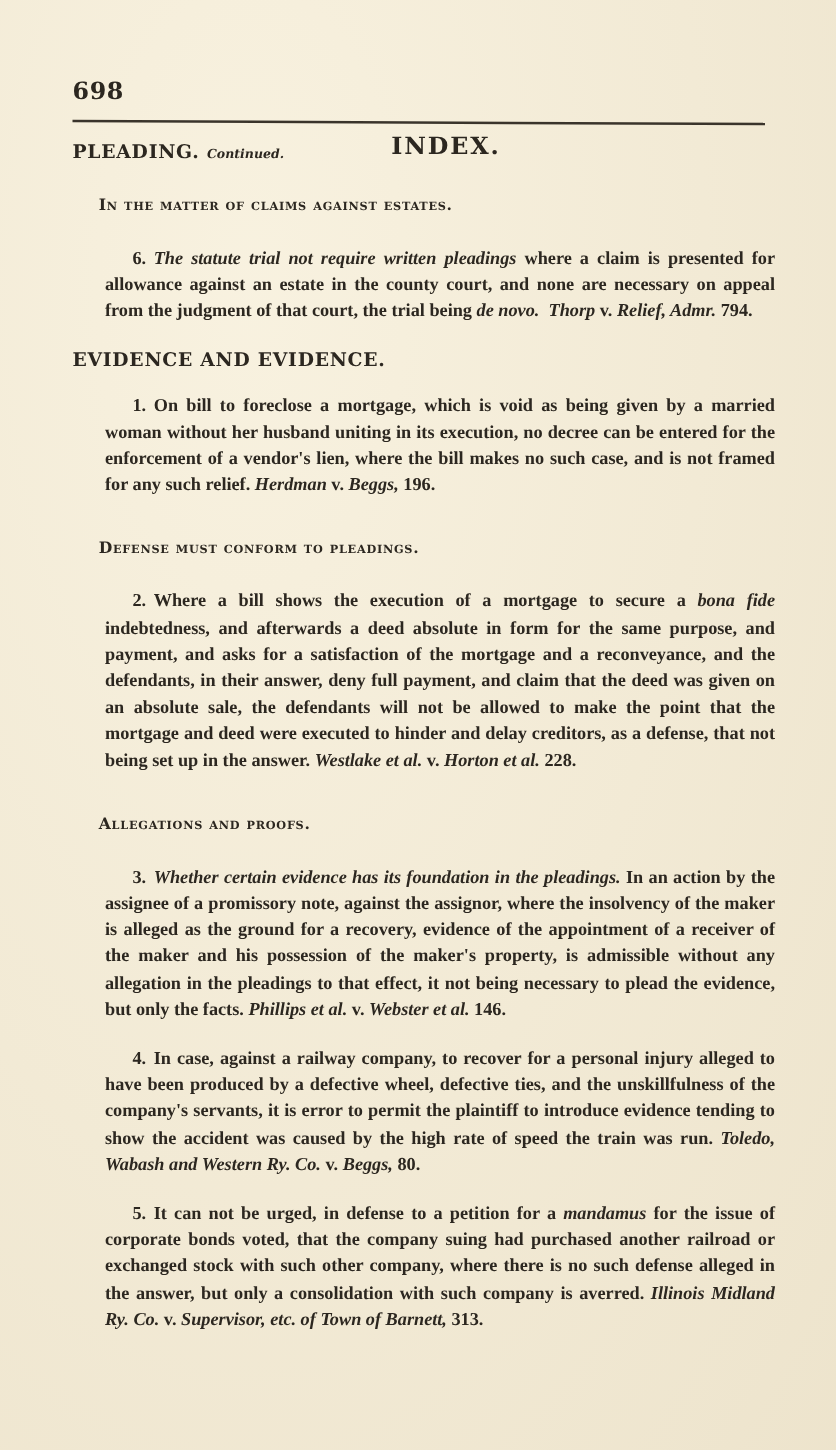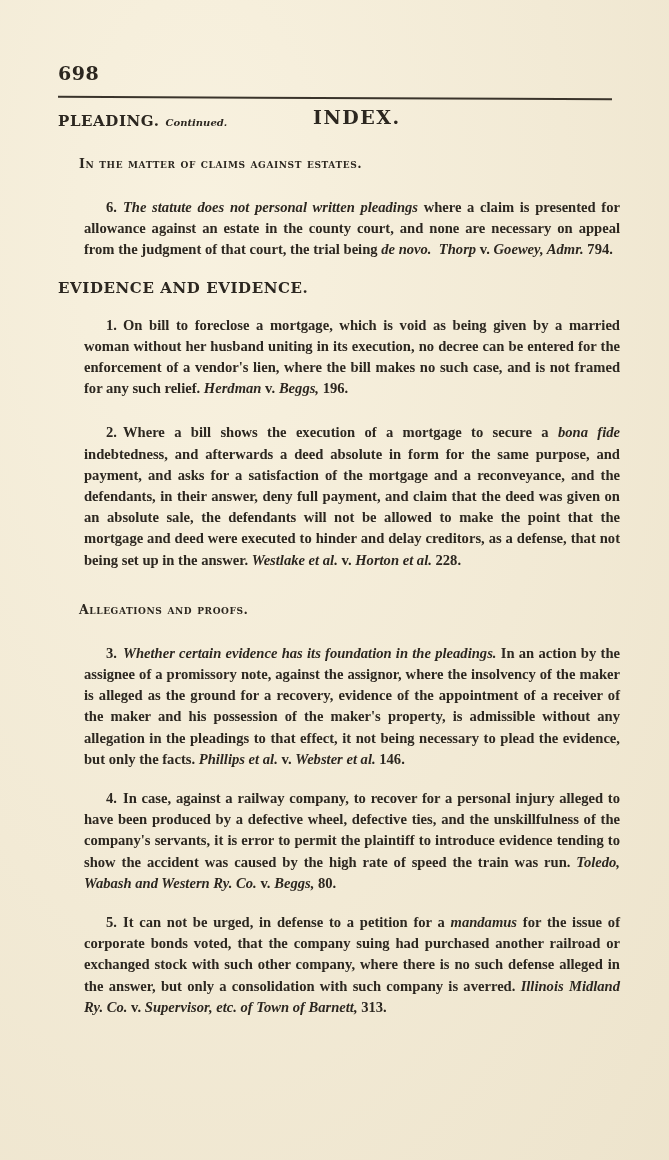--- a/index.html
+++ b/index.html
@@ -36,31 +36,32 @@
     <span class="running-title">INDEX.</span>
   </div>
   <div class="rule"></div>
 
   <div class="content">
 
     <p class="heading-main"><span>PLEADING.</span><span class="cont">Continued.</span></p>
     <div class="gap-s"></div>
     <p class="subhead">In the matter of claims against estates.</p>
     <div class="gap-s"></div>
-    <p class="para"><span class="num">6.</span><i>The statute does not personal written pleadings</i><span> where a claim is presented for allowance against an estate in the county court, and none are necessary on appeal from the judgment of that court, the trial being </span><i>de novo.</i>&nbsp;&nbsp;<i>Thorp</i><span> v. </span><i>Goewey, Admr.</i><span> 794.</span></p>
+    <p class="para"><span class="num">6.</span><i>The statute trial not require written pleadings</i><span> where a claim is presented for allowance against an estate in the county court, and none are necessary on appeal from the judgment of that court, the trial being </span><i>de novo.</i>&nbsp;&nbsp;<i>Thorp</i><span> v. </span><i>Relief, Admr.</i><span> 794.</span></p>
 
     <div class="gap-l"></div>
 
     <p class="heading-main">EVIDENCE AND EVIDENCE.</p>
     <div class="gap-s"></div>
 
     <div class="gap-s"></div>
     <p class="para"><span class="num">1.</span><span>On bill to foreclose a mortgage, which is void as being given by a married woman without her husband uniting in its execution, no decree can be entered for the enforcement of a vendor's lien, where the bill makes no such case, and is not framed for any such relief. </span><i>Herdman</i><span> v. </span><i>Beggs,</i><span> 196.</span></p>
 
     <div class="gap-m"></div>
+    <p class="subhead">Defense must conform to pleadings.</p>
     <div class="gap-s"></div>
     <p class="para"><span class="num">2.</span><span>Where a bill shows the execution of a mortgage to secure a </span><i>bona fide</i><span> indebtedness, and afterwards a deed absolute in form for the same purpose, and payment, and asks for a satisfaction of the mortgage and a reconveyance, and the defendants, in their answer, deny full payment, and claim that the deed was given on an absolute sale, the defendants will not be allowed to make the point that the mortgage and deed were executed to hinder and delay creditors, as a defense, that not being set up in the answer. </span><i>Westlake et al.</i><span> v. </span><i>Horton et al.</i><span> 228.</span></p>
 
     <div class="gap-m"></div>
     <p class="subhead">Allegations and proofs.</p>
     <div class="gap-s"></div>
     <p class="para"><span class="num">3.</span><i>Whether certain evidence has its foundation in the pleadings.</i><span> In an action by the assignee of a promissory note, against the assignor, where the insolvency of the maker is alleged as the ground for a recovery, evidence of the appointment of a receiver of the maker and his possession of the maker's property, is admissible without any allegation in the pleadings to that effect, it not being necessary to plead the evidence, but only the facts. </span><i>Phillips et al.</i><span> v. </span><i>Webster et al.</i><span> 146.</span></p>
 
     <div class="gap-l"></div>
     <p class="para"><span class="num">4.</span><span>In case, against a railway company, to recover for a personal injury alleged to have been produced by a defective wheel, defective ties, and the unskillfulness of the company's servants, it is error to permit the plaintiff to introduce evidence tending to show the accident was caused by the high rate of speed the train was run. </span><i>Toledo, Wabash and Western Ry. Co.</i><span> v. </span><i>Beggs,</i><span> 80.</span></p>

